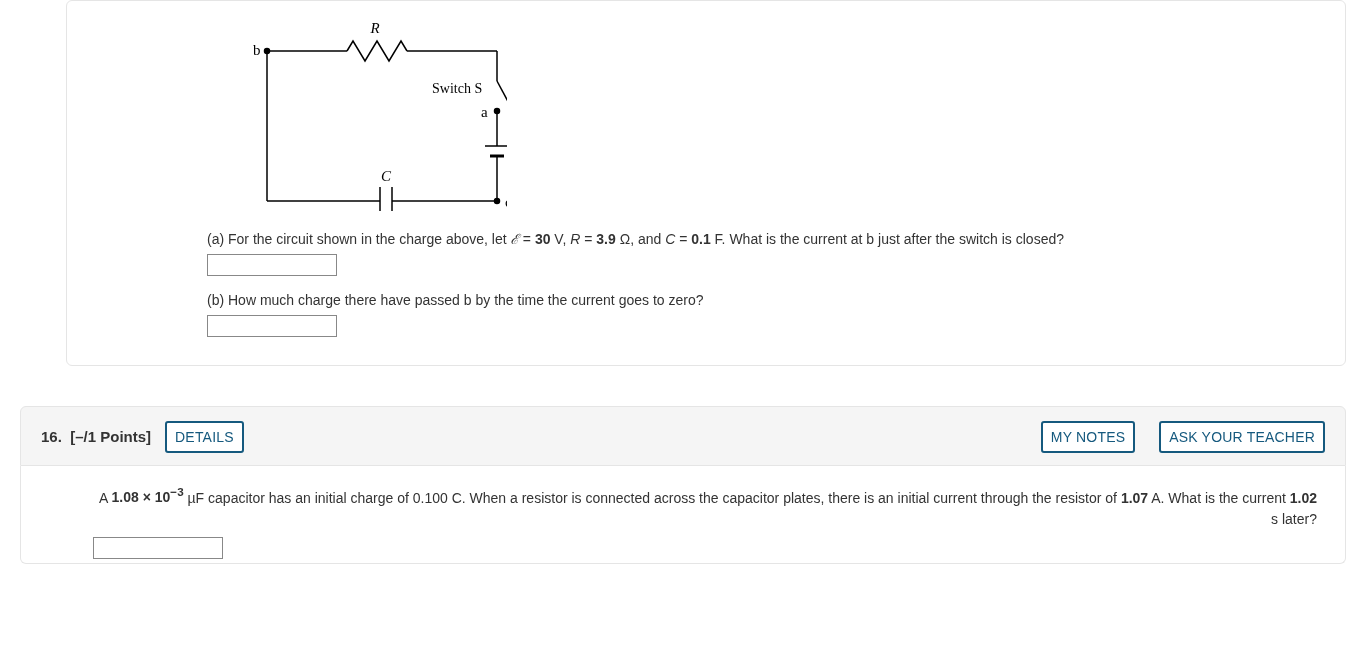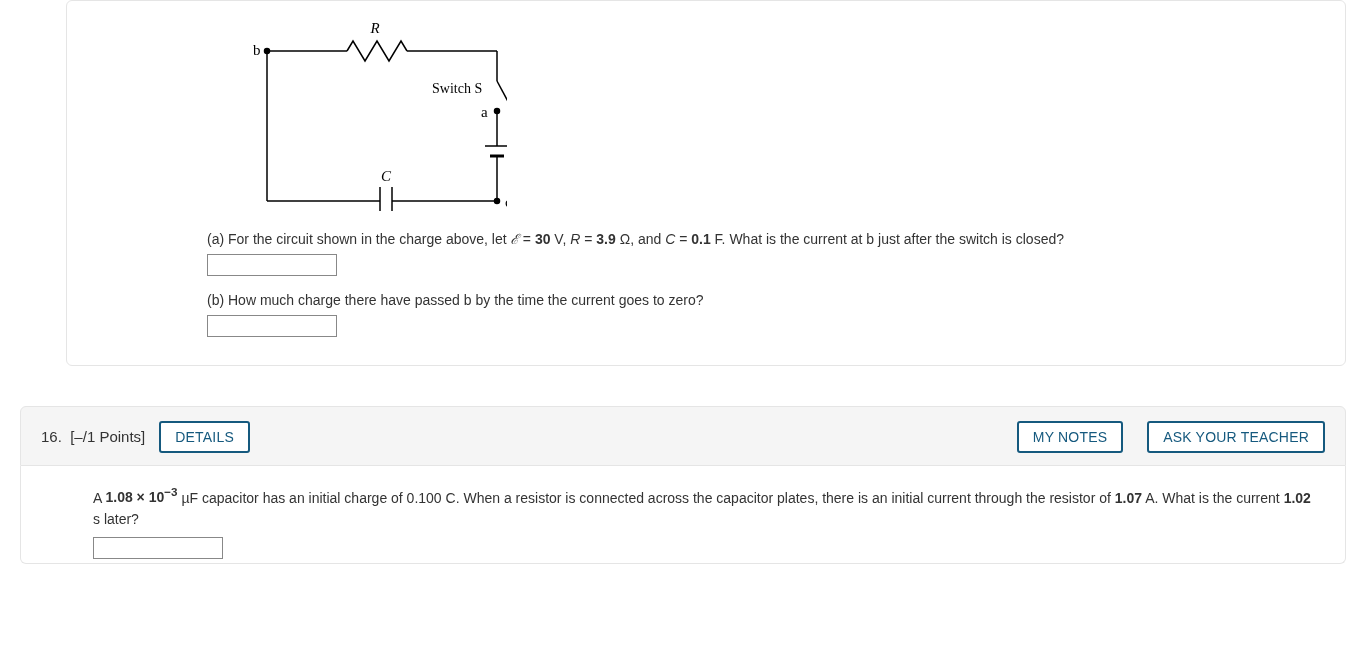--- a/index.html
+++ b/index.html
@@ -57,43 +57,43 @@
     background: #f5f5f5;
     border: 1px solid #e5e5e5;
     border-radius: 6px 6px 0 0;
   }
   .q-header-left {
     display: flex;
     align-items: center;
     gap: 14px;
   }
   .q-num {
-    font-weight: normal;
+    font-weight: bold;
     font-size: 15px;
   }
   .btn {
     border: 2px solid #15597e;
     color: #15597e;
     background: #fff;
-    padding: 6px 14px;
+    padding: 6px 8px;
     font-size: 14px;
     font-weight: 500;
     border-radius: 3px;
     cursor: pointer;
     letter-spacing: .2px;
   }
   .btn + .btn { margin-left: 20px; }
   .q16-body {
     padding: 18px 28px 4px 72px;
     border: 1px solid #e5e5e5;
     border-top: none;
     border-radius: 0 0 6px 6px;
     background: #fff;
   }
-  .q16-text { line-height: 1.55; }
+  .q16-text { line-height: 1.55; text-align: right; }
 </style>
 </head>
 <body>
 
 <div class="question-block" style="margin-left:66px; margin-right:20px;">
   <div class="q-body">
     <div class="inner">
 
       <svg class="circuit-svg" width="300" height="200" viewBox="0 0 300 200">
         <g stroke="#000" stroke-width="1.5" fill="none">

